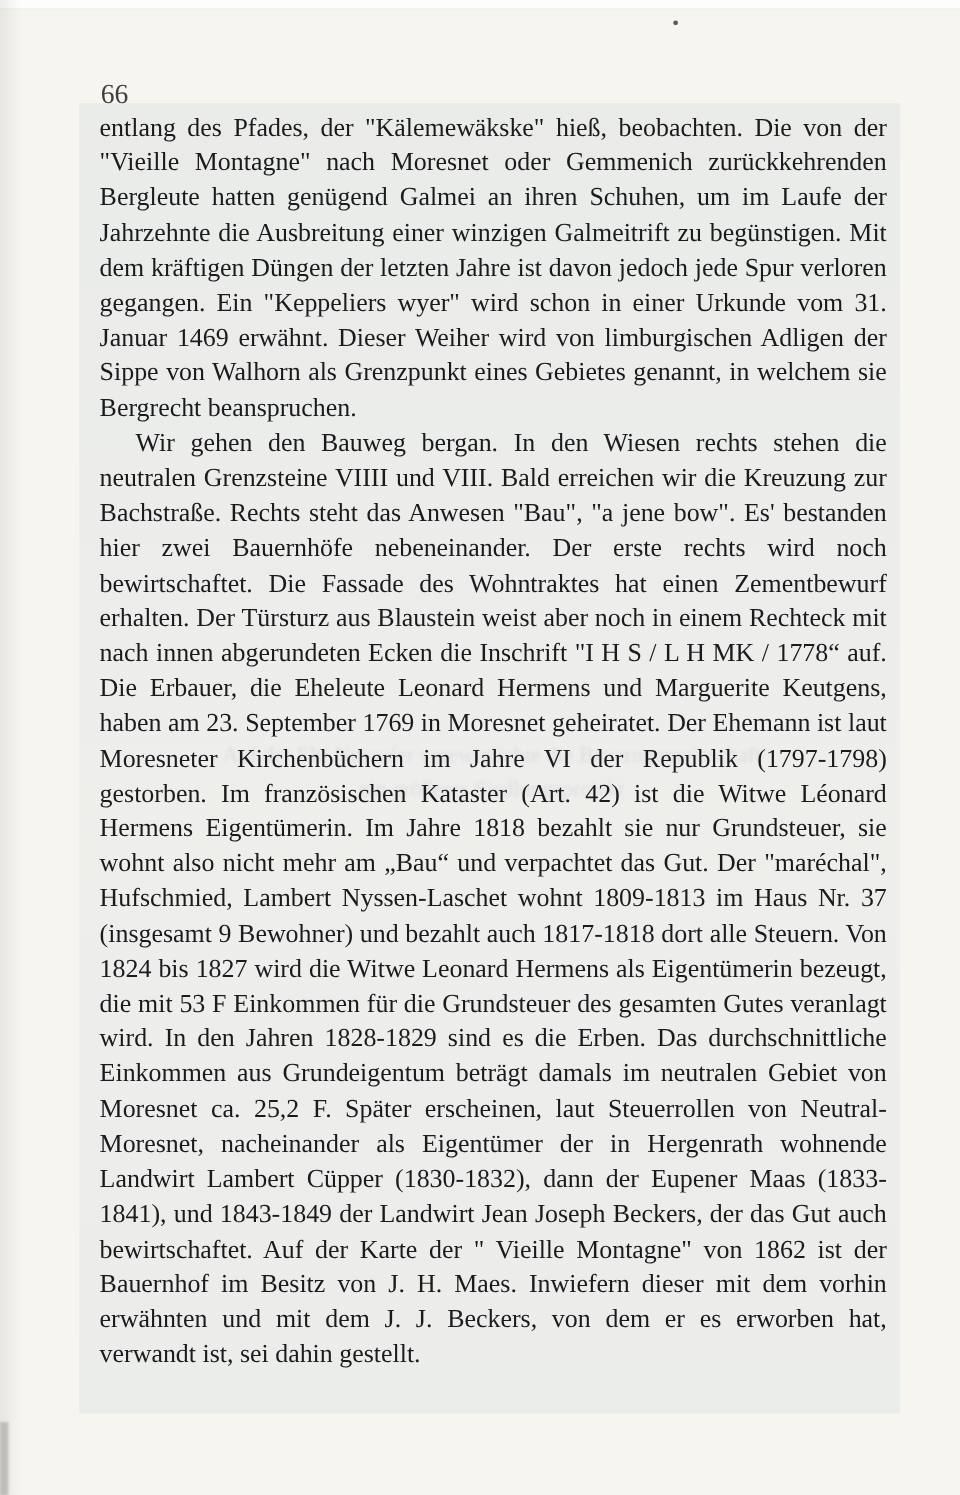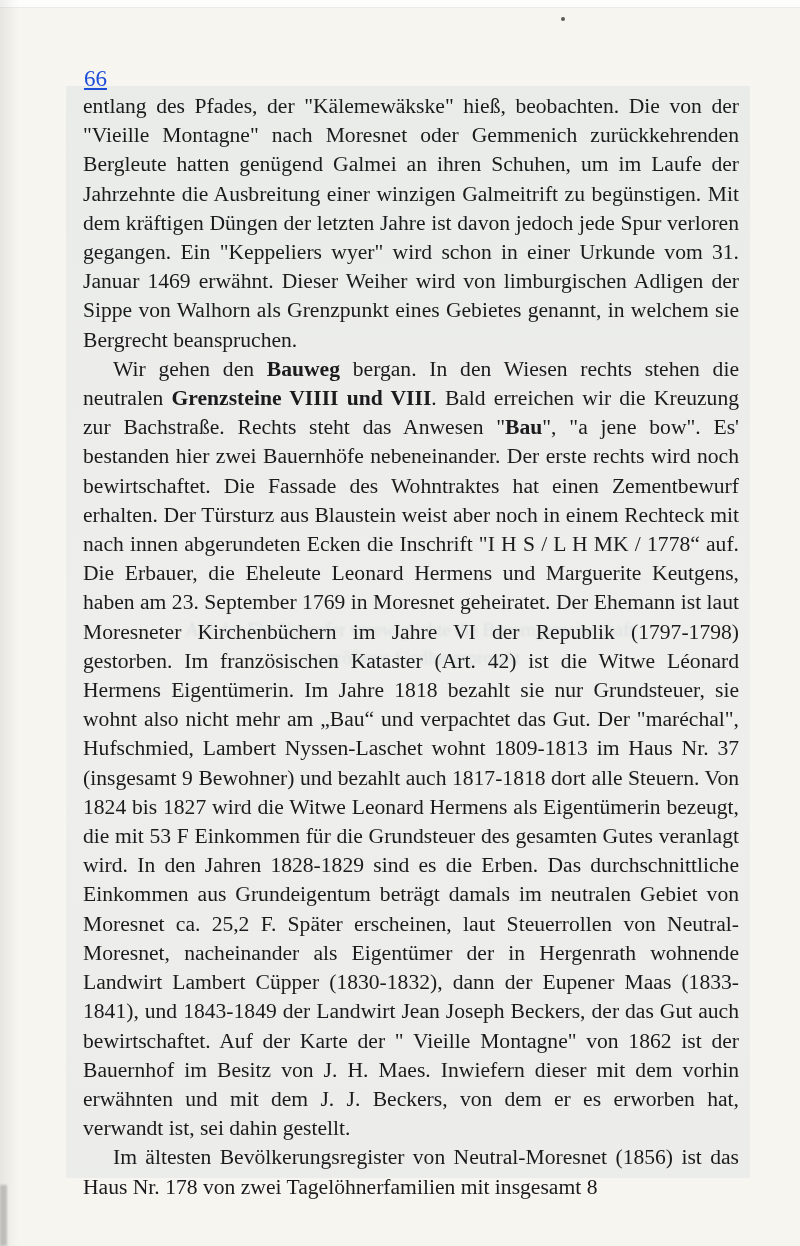--- a/index.html
+++ b/index.html
@@ -28,32 +28,32 @@
     position:absolute;left:561px;top:17px;width:4px;height:4px;
     border-radius:50%;background:#5a5a58;
   }
   
   .page-tint{
     position:absolute;left:66px;top:86px;width:684px;height:1092px;
     background:linear-gradient(180deg,rgba(203,214,219,0.30) 0%,rgba(203,214,219,0.20) 55%,rgba(203,214,219,0.26) 100%);
   }
   .page-number{
     position:absolute;left:84px;top:66px;
-    font-size:23px;color:#1d4ed8;text-decoration:underline;
+    font-size:23px;color:#404040;
   }
   .text-block{
     position:absolute;left:83px;top:92px;width:656px;
     font-size:21.6px;line-height:29.2px;
     text-align:justify;
     color:#1b1b1d;
   }
   .text-block p{margin:0;padding:0;}
   .text-block p.indent{text-indent:30px;}
   .text-block span.i{}
-  .text-block span.b{font-weight:bold;}
+  .text-block span.b{font-weight:normal;}
   
   .bleed{
     position:absolute;left:95px;width:630px;
     text-align:center;
     color:rgba(90,110,145,0.55);
     opacity:0.22;
     filter:blur(1.3px);
     font-size:18.5px;
     pointer-events:none;
   }
@@ -71,15 +71,14 @@
   <div class="scan-dot"></div>
 
   <div class="bleed bleed-1">Auf der Ehr Nussufer verewiglichte die Bauerngemeinschaft</div>
   <div class="bleed bleed-2">ein größeres Siedlungsprojekt</div>
 
   <div class="page-number">66</div>
 
   <div class="text-block">
     <p><span>entlang des Pfades, der "</span><span class="i">Kälemewäkske</span><span>" hieß, beobachten. Die von der </span><span class="i">"Vieille Montagne"</span><span> nach Moresnet oder Gemmenich zurückkehrenden Bergleute hatten genügend Galmei an ihren Schuhen, um im Laufe der Jahrzehnte die Ausbreitung einer winzigen Galmeitrift zu begünstigen. Mit dem kräftigen Düngen der letzten Jahre ist davon jedoch jede Spur verloren gegangen. Ein "</span><span class="i">Keppeliers wyer</span><span>" wird schon in einer Urkunde vom 31. Januar 1469 erwähnt. Dieser Weiher wird von limburgischen Adligen der Sippe von Walhorn als Grenzpunkt eines Gebietes genannt, in welchem sie Bergrecht beanspruchen.</span></p>
     <p class="indent"><span>Wir gehen den </span><span class="b">Bauweg</span><span> bergan. In den Wiesen rechts stehen die neutralen </span><span class="b">Grenzsteine VIIII und VIII</span><span>. Bald erreichen wir die Kreuzung zur Bachstraße. Rechts steht das Anwesen "</span><span class="b">Bau</span><span>", "</span><span class="i">a jene bow</span><span>". Es' bestanden hier zwei Bauernhöfe nebeneinander. Der erste rechts wird noch bewirtschaftet. Die Fassade des Wohntraktes hat einen Zementbewurf erhalten. Der Türsturz aus Blaustein weist aber noch in einem Rechteck mit nach innen abgerundeten Ecken die Inschrift "I H S / L H MK / 1778“ auf. Die Erbauer, die Eheleute Leonard Hermens und Marguerite Keutgens, haben am 23. September 1769 in Moresnet geheiratet. Der Ehemann ist laut Moresneter Kirchenbüchern im Jahre VI der Republik (1797-1798) gestorben. Im französischen Kataster (Art. 42) ist die Witwe Léonard Hermens Eigentümerin. Im Jahre 1818 bezahlt sie nur Grundsteuer, sie wohnt also nicht mehr am „Bau“ und verpachtet das Gut. Der "</span><span class="i">maréchal</span><span>", Hufschmied, Lambert Nyssen-Laschet wohnt 1809-1813 im Haus Nr. 37 (insgesamt 9 Bewohner) und bezahlt auch 1817-1818 dort alle Steuern. Von 1824 bis 1827 wird die Witwe Leonard Hermens als Eigentümerin bezeugt, die mit 53 F Einkommen für die Grundsteuer des gesamten Gutes veranlagt wird. In den Jahren 1828-1829 sind es die Erben. Das durchschnittliche Einkommen aus Grundeigentum beträgt damals im neutralen Gebiet von Moresnet ca. 25,2 F. Später erscheinen, laut Steuerrollen von Neutral-Moresnet, nacheinander als Eigentümer der in Hergenrath wohnende Landwirt Lambert Cüpper (1830-1832), dann der Eupener Maas (1833-1841), und 1843-1849 der Landwirt Jean Joseph Beckers, der das Gut auch bewirtschaftet. Auf der Karte der "</span><span class="i"> Vieille Montagne</span><span>" von 1862 ist der Bauernhof im Besitz von J. H. Maes. Inwiefern dieser mit dem vorhin erwähnten und mit dem J. J. Beckers, von dem er es erworben hat, verwandt ist, sei dahin gestellt.</span></p>
-    <p class="indent"><span>Im ältesten Bevölkerungsregister von Neutral-Moresnet (1856) ist das Haus Nr. 178 von zwei Tagelöhnerfamilien mit insgesamt 8</span></p>
   </div>
 </div>
 
 </body></html>

